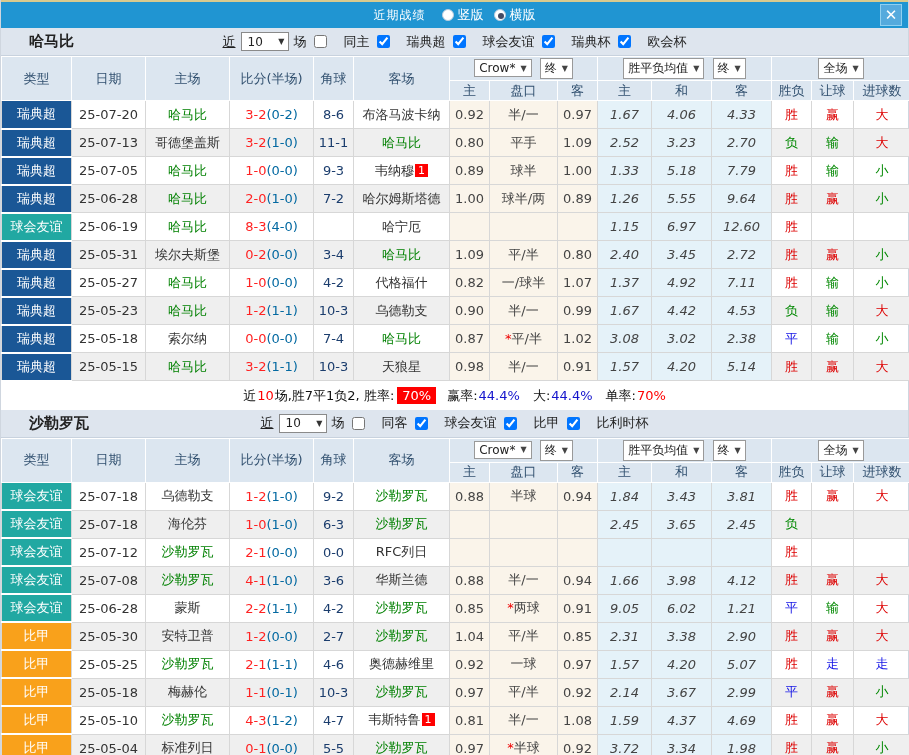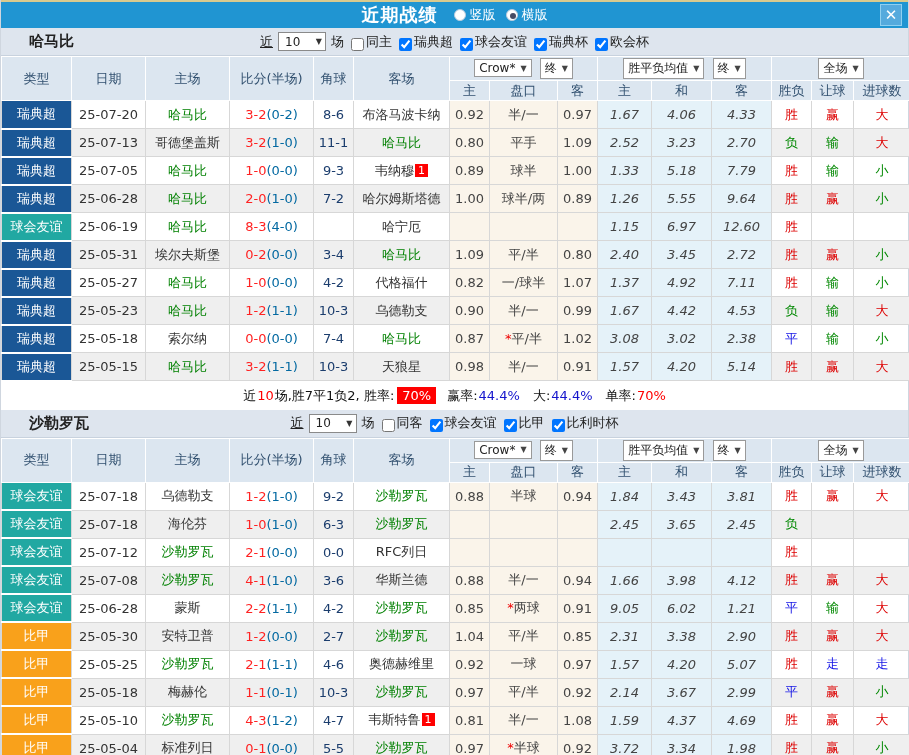--- a/index.html
+++ b/index.html
@@ -2,39 +2,39 @@
 <html><head>
 <meta charset="utf-8">
 <style>
   * { margin:0; padding:0; box-sizing:border-box; }
   body { font-family:"DejaVu Sans","Liberation Sans",sans-serif; background:#fff; width:909px; }
   .wrap { width:909px; border-left:1px solid #cfd6df; border-right:1px solid #cfd6df; }
 
   
   .topbar { height:28px; background:#2095d2; border-top:2px solid #d9ca8e; position:relative;
             display:flex; align-items:center; justify-content:center; color:#fff; }
-  .topbar .title { font-weight:bold; font-size:18px; letter-spacing:1px; }
+  .topbar .title { font-weight:normal; font-size:12px; letter-spacing:1px; }
   .radio-group { display:flex; align-items:center; margin-left:6px; font-size:13px; }
   .radio { width:12px; height:12px; border-radius:50%; background:#fff; border:1px solid #bcd;
            display:inline-block; margin:0 4px 0 10px; position:relative; cursor:pointer; }
   .radio .dot { position:absolute; left:3px; top:3px; width:6px; height:6px; border-radius:50%; background:#444a63; }
   .close-btn { position:absolute; right:6px; top:2px; width:22px; height:22px; background:#55aadd;
                border:1px solid #8fd0f0; color:#fff; font-size:15px; font-weight:bold; line-height:20px;
                text-align:center; cursor:pointer; }
 
   
   .sec-header { height:28px; background:#dee5ee; position:relative; display:flex; align-items:center;
                 justify-content:center; font-size:13px; color:#222; border-bottom:1px solid #c8d2de; }
   .sec-header .team { position:absolute; left:28px; font-weight:bold; font-size:15px; color:#222; }
   .flt { display:flex; align-items:center; gap:3px; }
   .flt .near { text-decoration:underline; cursor:pointer; }
   .selbox { display:inline-flex; align-items:center; justify-content:space-between; width:48px; height:19px;
             background:#fff; border:1px solid #8a8a8a; font-size:12px; padding:0 3px 0 6px; cursor:pointer; margin:0 2px; }
   .selbox .arr { font-size:8px; color:#333; }
-  .chk { display:inline-flex; align-items:flex-end; gap:1px; }
+  .chk { display:inline-flex; align-items:center; gap:16px; }
   .chk input { width:13px; height:13px; margin:0 1px 0 4px; }
 
   
   table { border-collapse:collapse; table-layout:fixed; width:909px; font-size:13px; }
   th, td { overflow:hidden; white-space:nowrap; text-align:center; }
   thead th { background:#dce6f0; color:#31506f; font-weight:normal; border:1px solid #fff; }
   .gh { height:24px; }
   .sh th { height:20px; font-size:13px; }
   .dd { display:inline-flex; align-items:center; background:#fff; border:1px solid #999; padding:1px 4px;
         font-size:12px; color:#222; cursor:pointer; margin:0 2px; gap:5px; }

